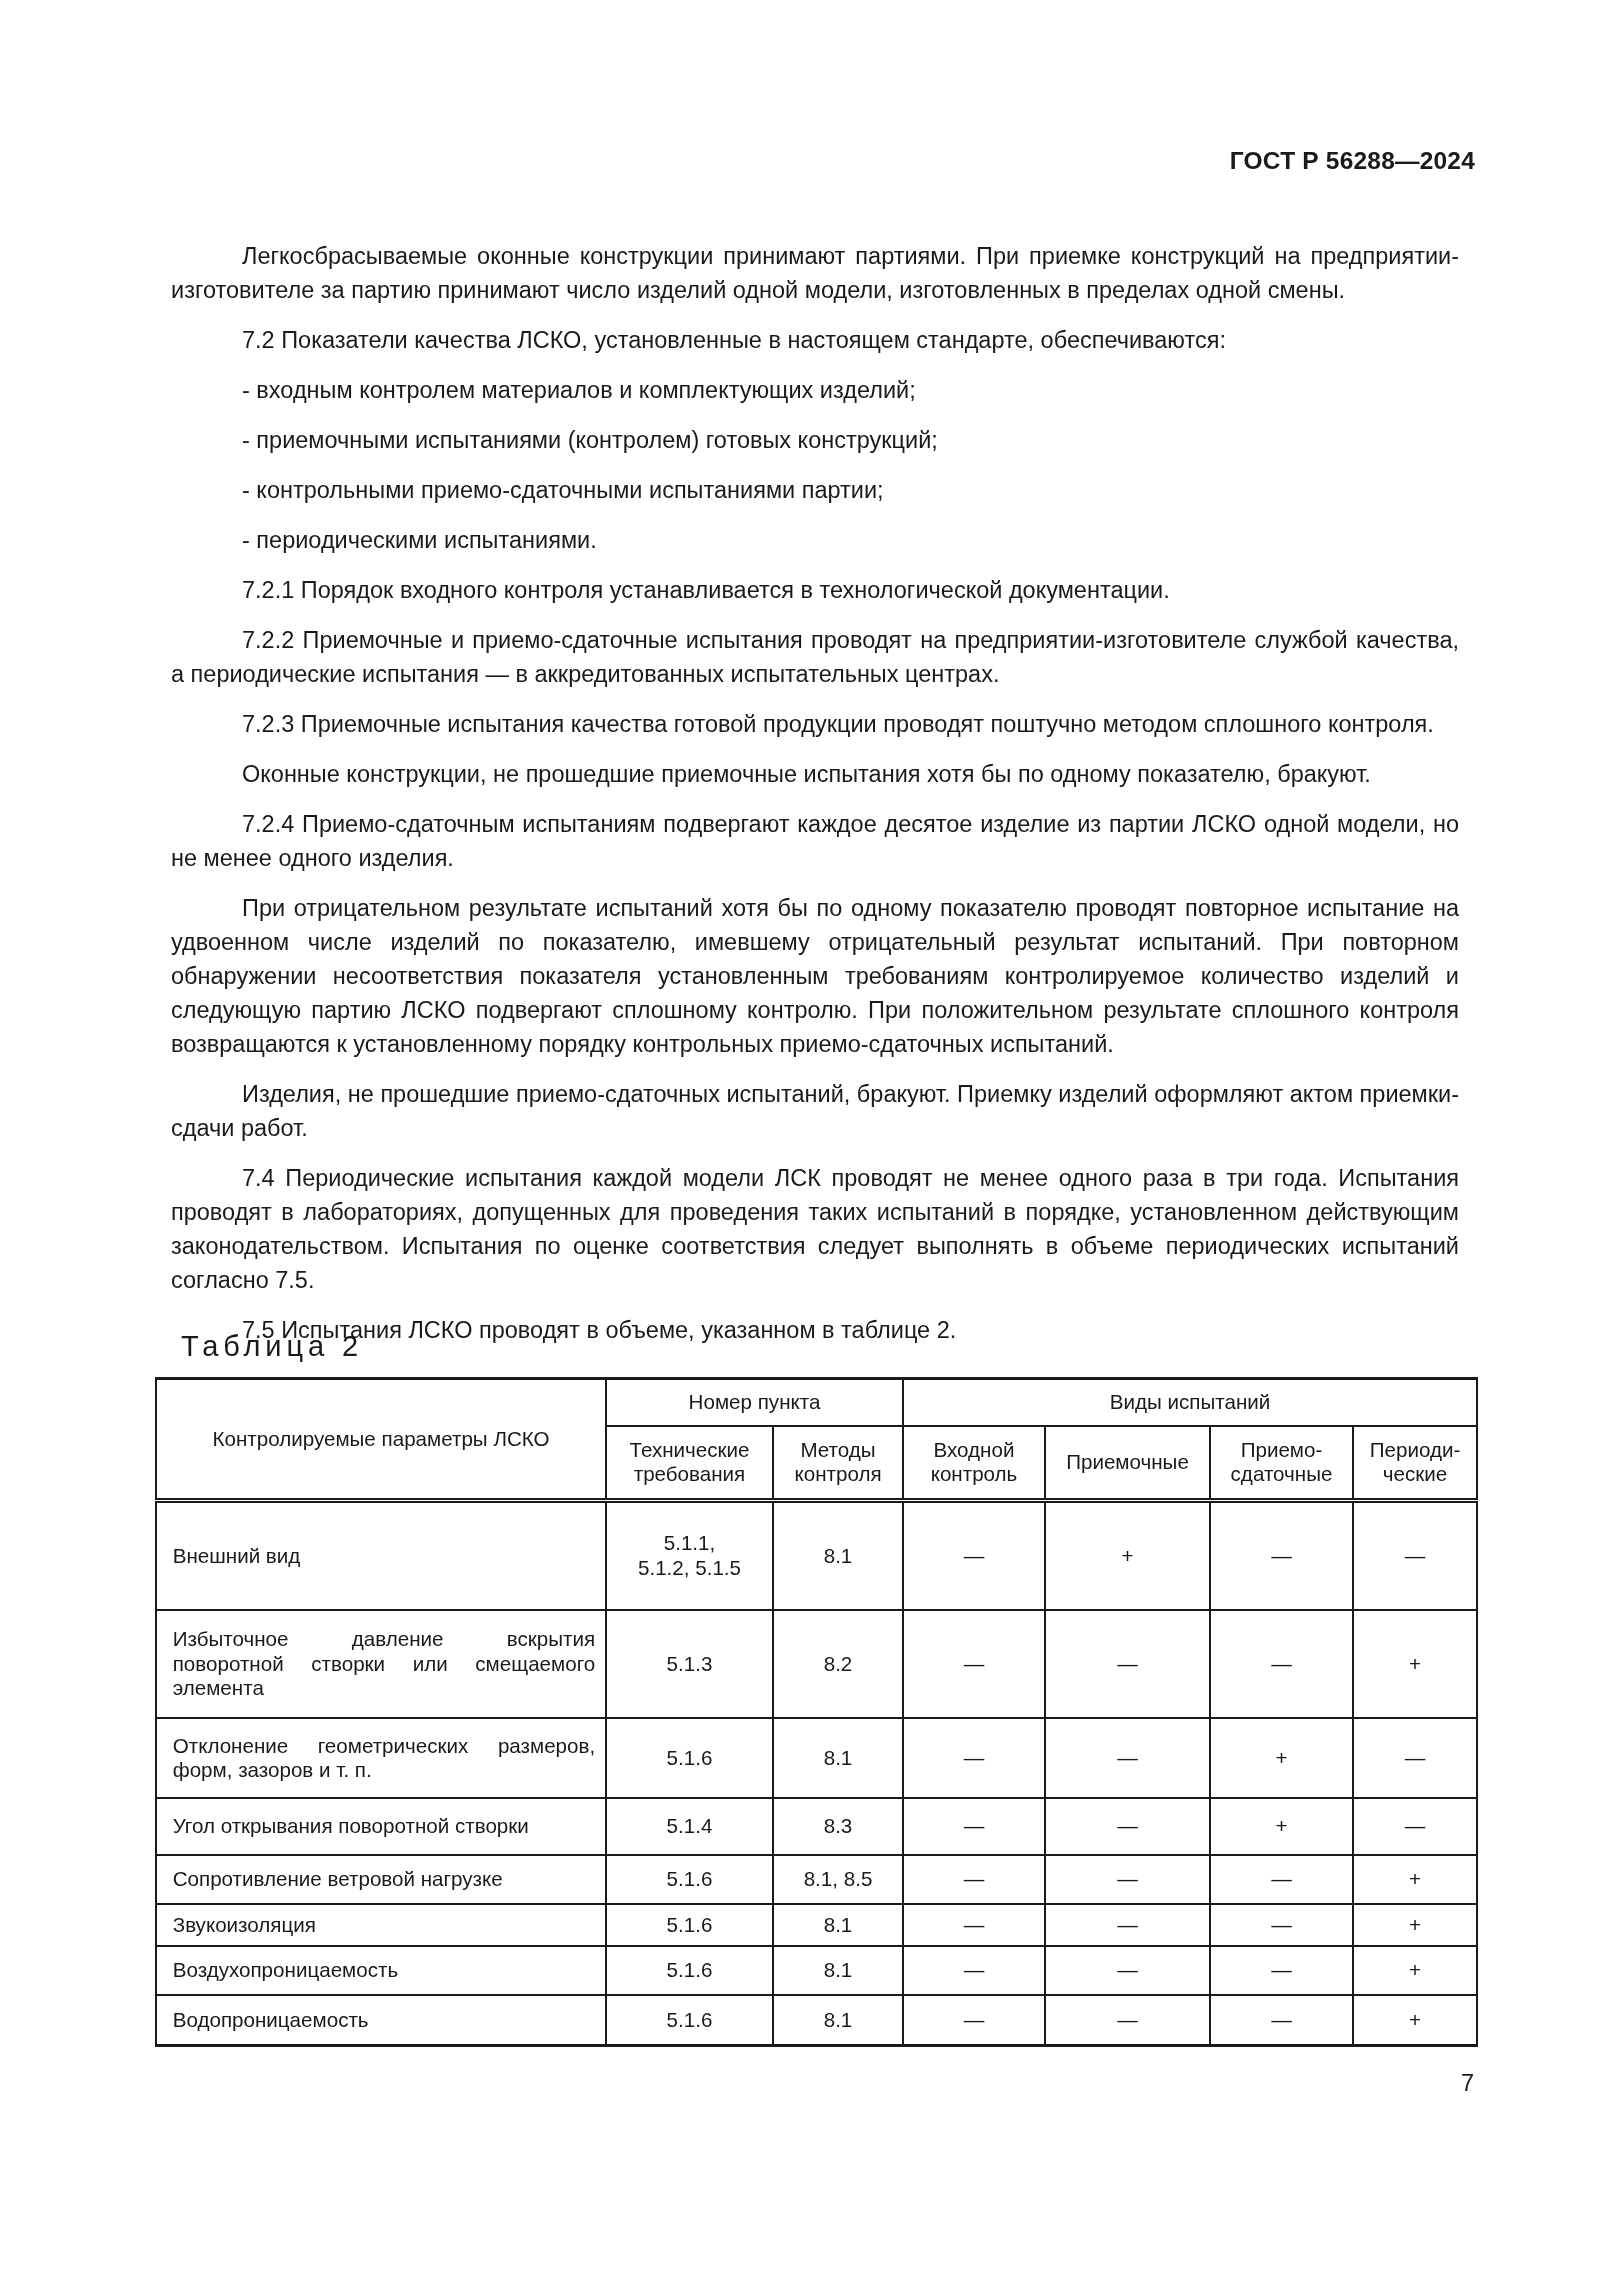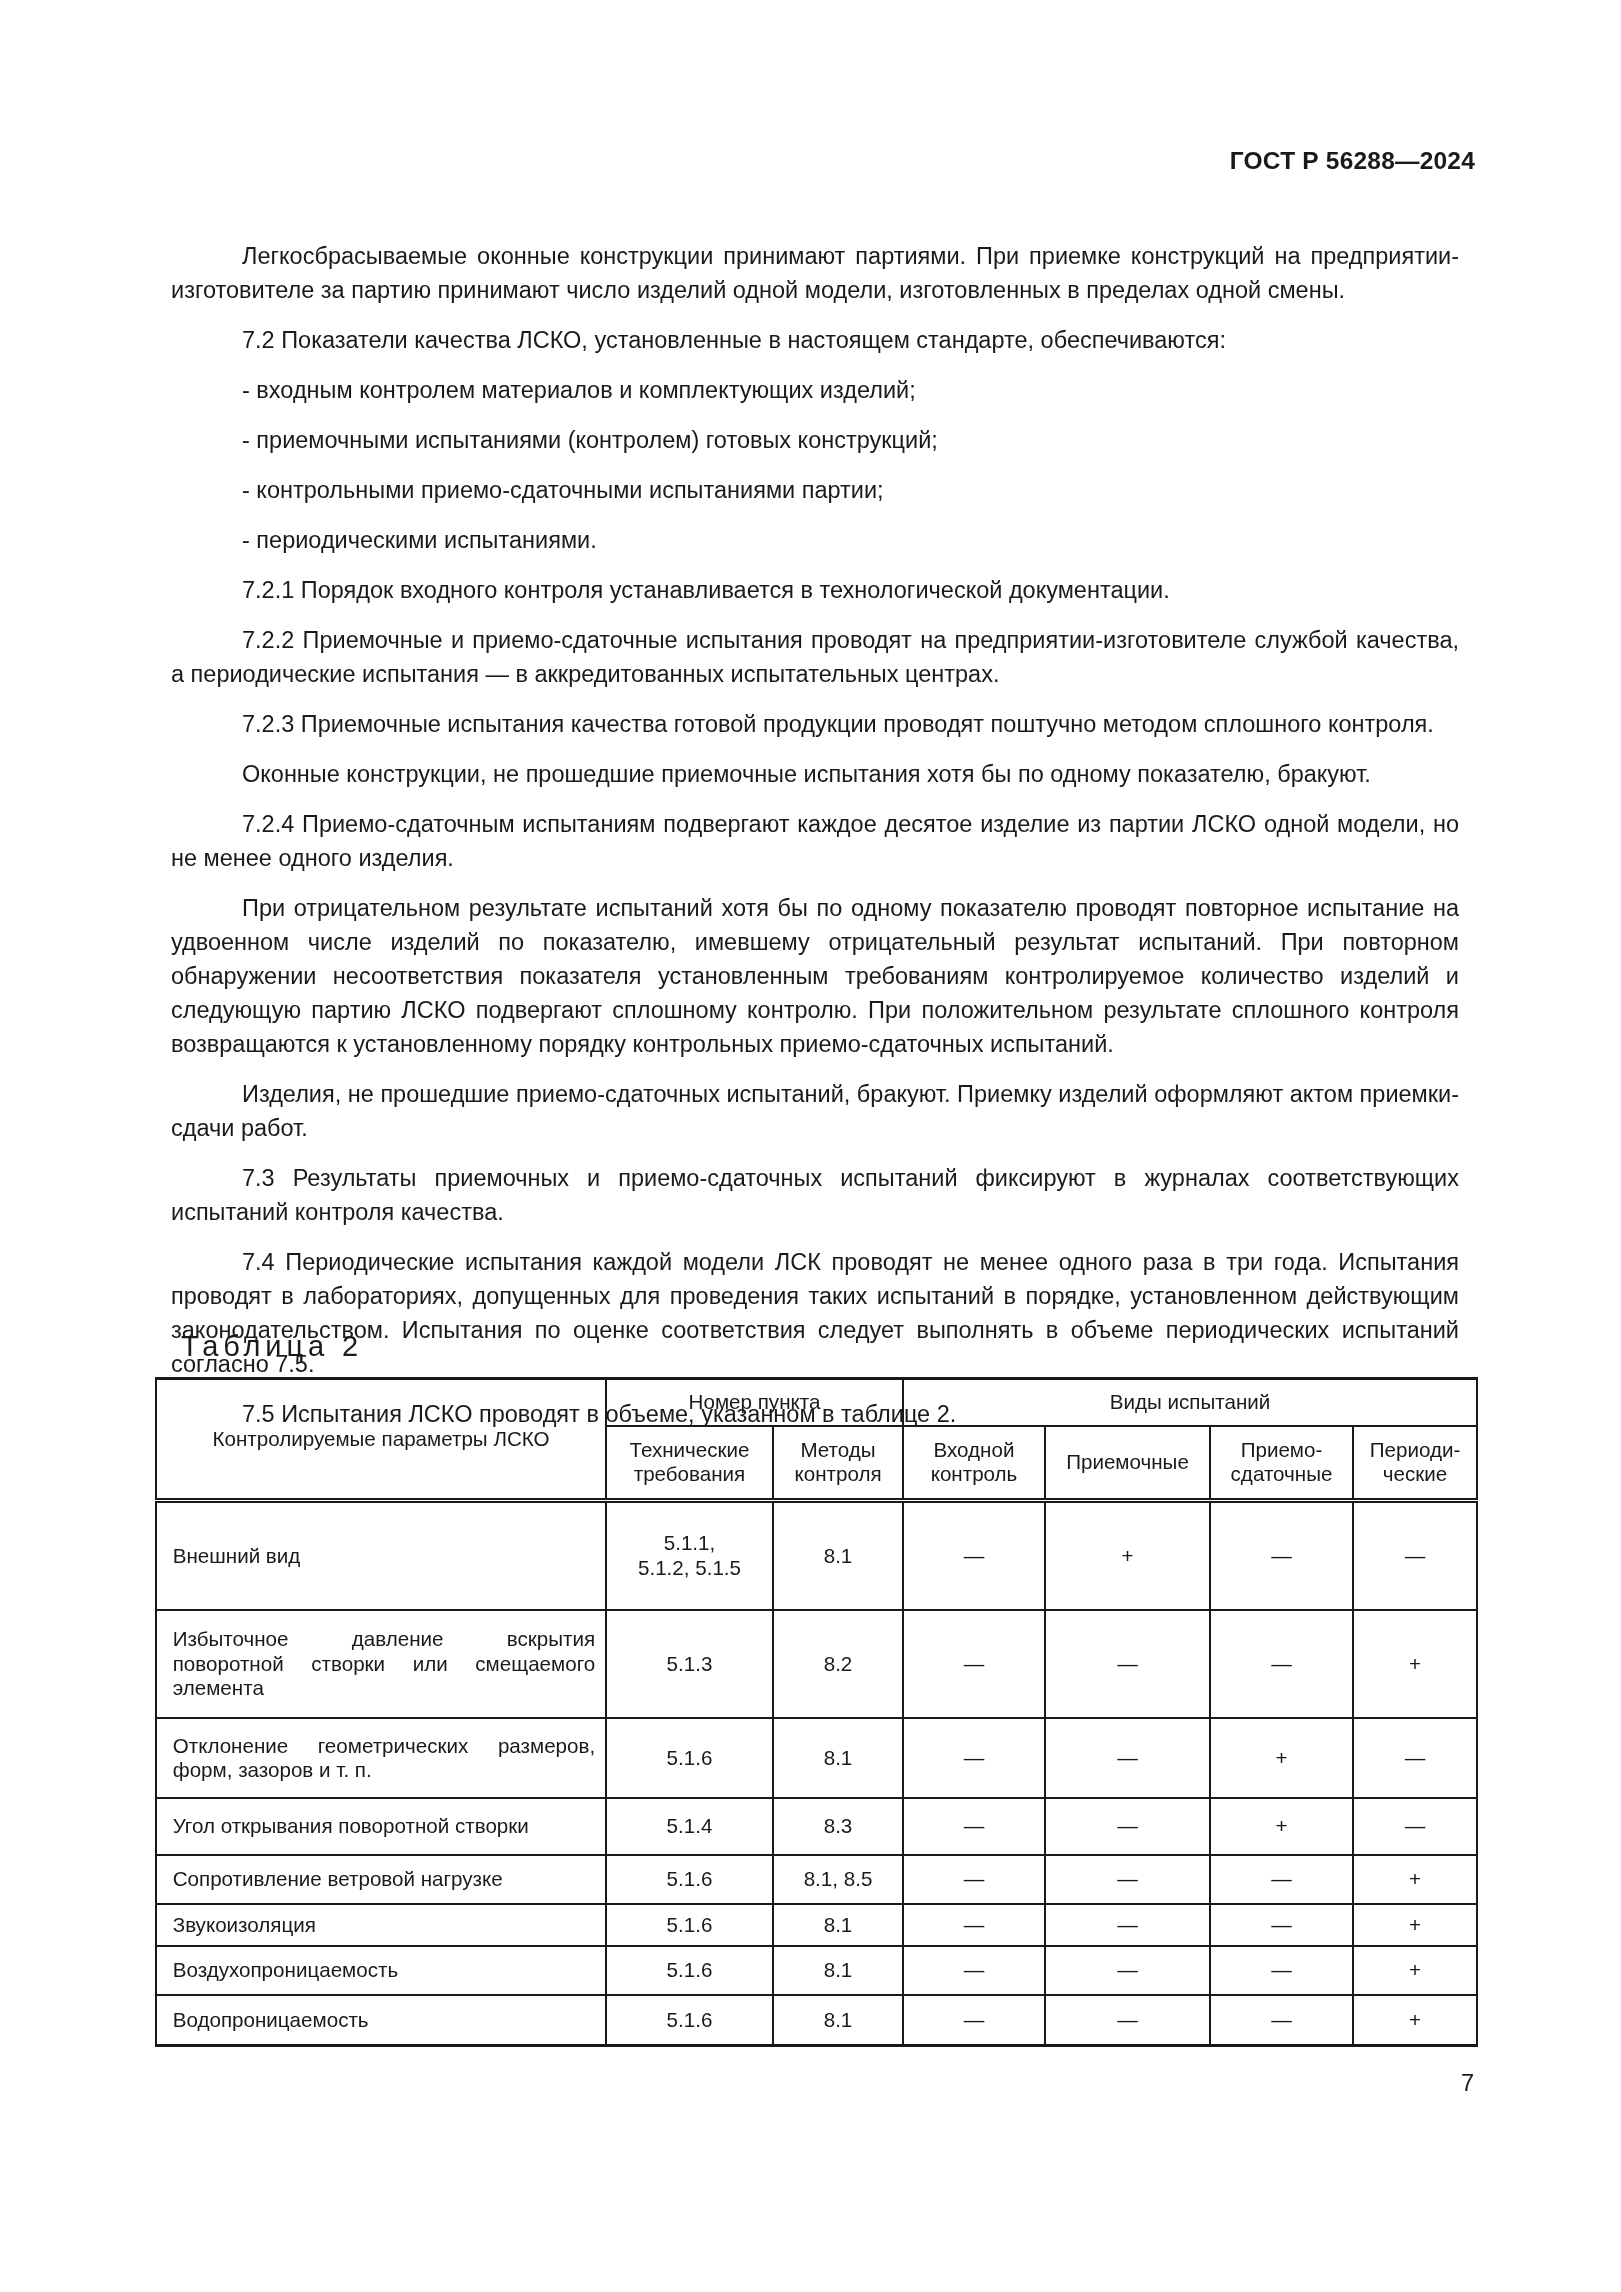--- a/index.html
+++ b/index.html
@@ -38,21 +38,20 @@
   <p class="item">- приемочными испытаниями (контролем) готовых конструкций;</p>
   <p class="item">- контрольными приемо-сдаточными испытаниями партии;</p>
   <p class="item">- периодическими испытаниями.</p>
   <p>7.2.1 Порядок входного контроля устанавливается в технологической документации.</p>
   <p>7.2.2 Приемочные и приемо-сдаточные испытания проводят на предприятии-изготовителе службой качества, а периодические испытания — в аккредитованных испытательных центрах.</p>
   <p>7.2.3 Приемочные испытания качества готовой продукции проводят поштучно методом сплошного контроля.</p>
   <p>Оконные конструкции, не прошедшие приемочные испытания хотя бы по одному показателю, бракуют.</p>
   <p>7.2.4 Приемо-сдаточным испытаниям подвергают каждое десятое изделие из партии ЛСКО одной модели, но не менее одного изделия.</p>
   <p>При отрицательном результате испытаний хотя бы по одному показателю проводят повторное испытание на удвоенном числе изделий по показателю, имевшему отрицательный результат испытаний. При повторном обнаружении несоответствия показателя установленным требованиям контролируемое количество изделий и следующую партию ЛСКО подвергают сплошному контролю. При положительном результате сплошного контроля возвращаются к установленному порядку контрольных приемо-сдаточных испытаний.</p>
   <p>Изделия, не прошедшие приемо-сдаточных испытаний, бракуют. Приемку изделий оформляют актом приемки-сдачи работ.</p>
-  <p>7.3 Результаты приемочных и приемо-сдаточных испытаний фиксируют в журналах соответствующих испытаний контроля качества.</p>
   <p>7.4 Периодические испытания каждой модели ЛСК проводят не менее одного раза в три года. Испытания проводят в лабораториях, допущенных для проведения таких испытаний в порядке, установленном действующим законодательством. Испытания по оценке соответствия следует выполнять в объеме периодических испытаний согласно 7.5.</p>
   <p>7.5 Испытания ЛСКО проводят в объеме, указанном в таблице 2.</p>
 </div>
 
 <div class="table-caption">Таблица 2</div>
 
 <table class="t2">
   <colgroup>
     <col style="width:450px">
     <col style="width:167px">

